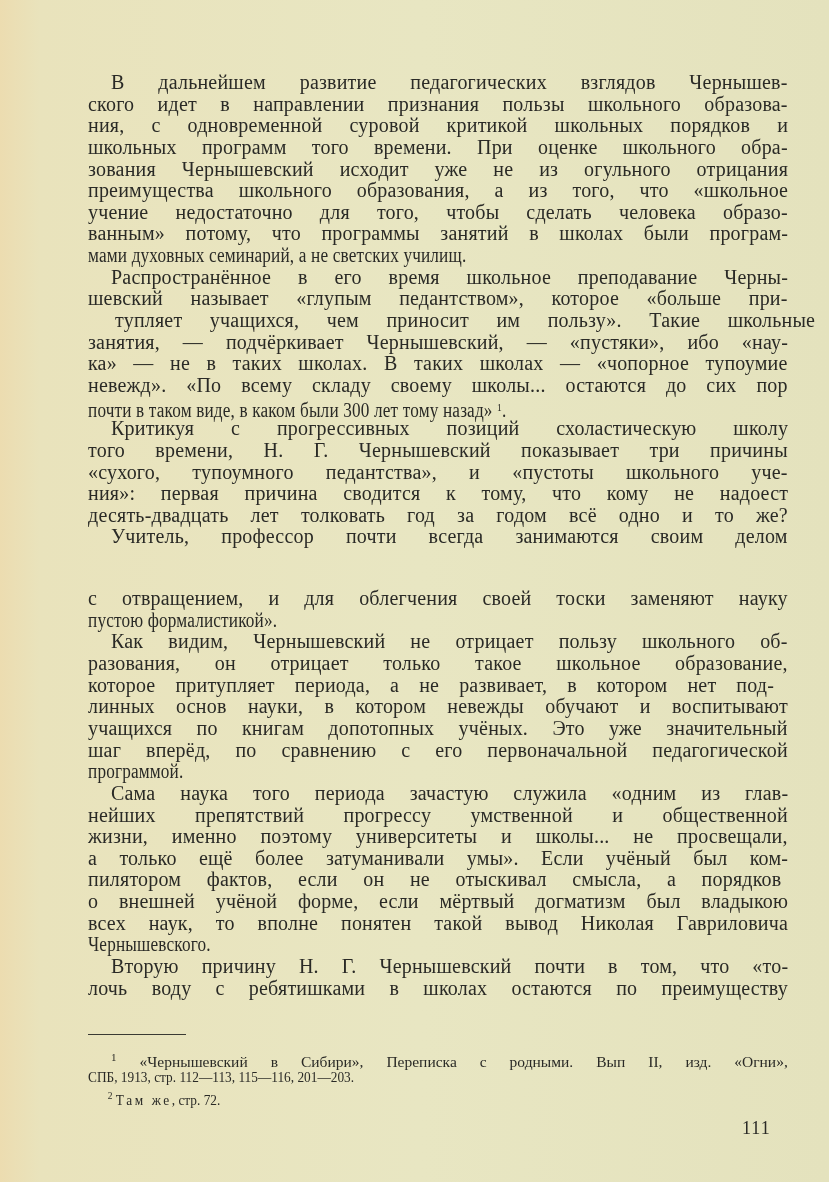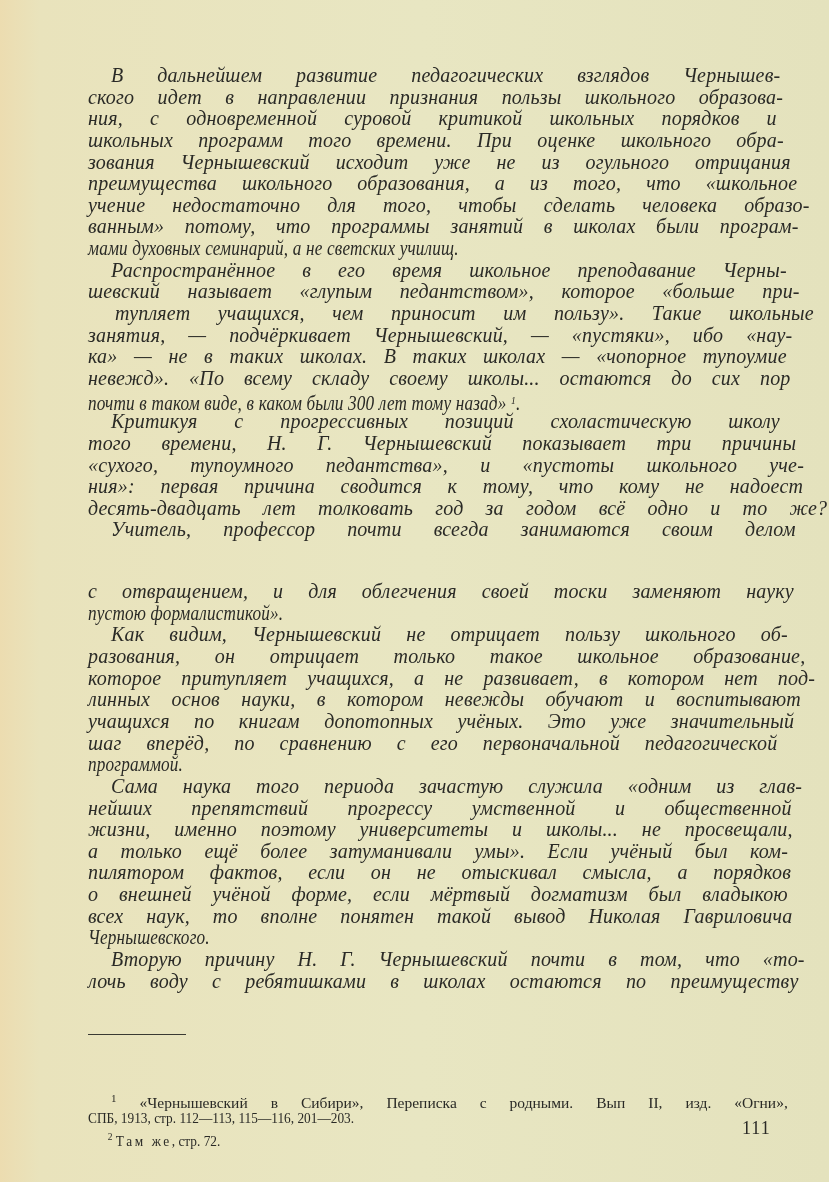--- a/index.html
+++ b/index.html
@@ -4,21 +4,21 @@
 <style>
   html, body { margin: 0; padding: 0; }
   body {
     width: 829px; height: 1182px; overflow: hidden;
     background: #e8e5c0;
     background-image: linear-gradient(90deg, #ecdcb0 0px, #e9e3bc 40px, #e8e6c2 420px, #e4e2bd 829px);
     position: relative;
     font-family: "Liberation Serif", "DejaVu Serif", serif;
     color: #2a2a26;
   }
-  .page { position: absolute; left: 88px; top: 65px; width: 700px; font-style: italic; }
+  .page { position: absolute; left: 88px; top: 72px; width: 700px; }
   .body-text { font-size: 20px; line-height: 21.65px; letter-spacing: 0.2px; }
   .line { display: block; white-space: nowrap; text-align: justify; text-align-last: justify; height: 21.65px; transform-origin: left; }
   .line.last { text-align-last: left; }
   .line.indent { padding-left: 23px; }
   .sep { position: absolute; left: 88px; top: 1034px; width: 98px; height: 0; border-top: 1.4px solid #3a3a33; }
   .foot { position: absolute; left: 88px; top: 1048px; width: 700px; font-size: 15.5px; line-height: 19px; }
   .foot .line { height: 19px; }
   .sup { font-size: 11px; vertical-align: 6px; }
   .spaced { letter-spacing: 3px; }
   .pageno { position: absolute; left: 742px; top: 1118px; font-size: 18px; letter-spacing: 1px; }
@@ -61,21 +61,21 @@
 
   <div>
     <span class="line indent" style="display: block; width: max-content; white-space: nowrap; transform: scaleX(1); word-spacing: 26.83px;">Учитель, профессор почти всегда занимаются своим делом</span>
     <span class="line" style="display: block; width: max-content; white-space: nowrap; transform: scaleX(1); word-spacing: 19.75px; margin-top: 40px;">с отвращением, и для облегчения своей тоски заменяют науку</span>
     <span class="line last" style="display: block; width: max-content; white-space: nowrap; transform: scaleX(0.86);">пустою формалистикой».</span>
   </div>
 
   <div>
     <span class="line indent" style="display: block; width: max-content; white-space: nowrap; transform: scaleX(1); word-spacing: 19.86px;">Как видим, Чернышевский не отрицает пользу школьного об-</span>
     <span class="line" style="display: block; width: max-content; white-space: nowrap; transform: scaleX(1); word-spacing: 29.33px;">разования, он отрицает только такое школьное образование,</span>
-    <span class="line" style="display: block; width: max-content; white-space: nowrap; transform: scaleX(1); word-spacing: 14.78px;">которое притупляет учащихся, а не развивает, в котором нет под-</span>
+    <span class="line" style="display: block; width: max-content; white-space: nowrap; transform: scaleX(1); word-spacing: 14.78px;">которое притупляет периода, а не развивает, в котором нет под-</span>
     <span class="line" style="display: block; width: max-content; white-space: nowrap; transform: scaleX(1); word-spacing: 16.13px;">линных основ науки, в котором невежды обучают и воспитывают</span>
     <span class="line" style="display: block; width: max-content; white-space: nowrap; transform: scaleX(1); word-spacing: 19.14px;">учащихся по книгам допотопных учёных. Это уже значительный</span>
     <span class="line" style="display: block; width: max-content; white-space: nowrap; transform: scaleX(1); word-spacing: 19.71px;">шаг вперёд, по сравнению с его первоначальной педагогической</span>
     <span class="line last" style="display: block; width: max-content; white-space: nowrap; transform: scaleX(0.86);">программой.</span>
   </div>
 
   <div>
     <span class="line indent" style="display: block; width: max-content; white-space: nowrap; transform: scaleX(1); word-spacing: 19.63px;">Сама наука того периода зачастую служила «одним из глав-</span>
     <span class="line" style="display: block; width: max-content; white-space: nowrap; transform: scaleX(1); word-spacing: 34.2px;">нейших препятствий прогрессу умственной и общественной</span>
     <span class="line" style="display: block; width: max-content; white-space: nowrap; transform: scaleX(1); word-spacing: 18.57px;">жизни, именно поэтому университеты и школы... не просвещали,</span>
@@ -90,21 +90,21 @@
     <span class="line indent" style="display: block; width: max-content; white-space: nowrap; transform: scaleX(1); word-spacing: 17.78px;">Вторую причину Н. Г. Чернышевский почти в том, что «то-</span>
     <span class="line" style="display: block; width: max-content; white-space: nowrap; transform: scaleX(1); word-spacing: 19px;">лочь воду с ребятишками в школах остаются по преимуществу</span>
   </div>
 
 </div>
 
 <div class="sep"></div>
 
 <div class="foot">
   <div>
-    <span class="line" style="padding-left: 23px; display: block; width: max-content; white-space: nowrap; transform: scaleX(1); word-spacing: 19.1px; margin-top: 41px;"><span class="sup">1</span> <span>«Чернышевский в Сибири», Переписка с родными. Вып II, изд. «Огни»,</span></span>
+    <span class="line" style="padding-left: 23px; display: block; width: max-content; white-space: nowrap; transform: scaleX(1); word-spacing: 19.1px;"><span class="sup">1</span> <span>«Чернышевский в Сибири», Переписка с родными. Вып II, изд. «Огни»,</span></span>
     <span class="line last" style="display: block; width: max-content; white-space: nowrap; transform: scaleX(0.86);">СПБ, 1913, стр. 112—113, 115—116, 201—203.</span>
   </div>
   <div>
     <span class="line last" style="padding-left: 23px; display: block; width: max-content; white-space: nowrap; transform: scaleX(0.86);"><span class="sup">2</span> <span class="spaced">Там же</span><span>, стр. 72.</span></span>
   </div>
 </div>
 
 <div class="pageno">111</div>
 
 </body></html>

